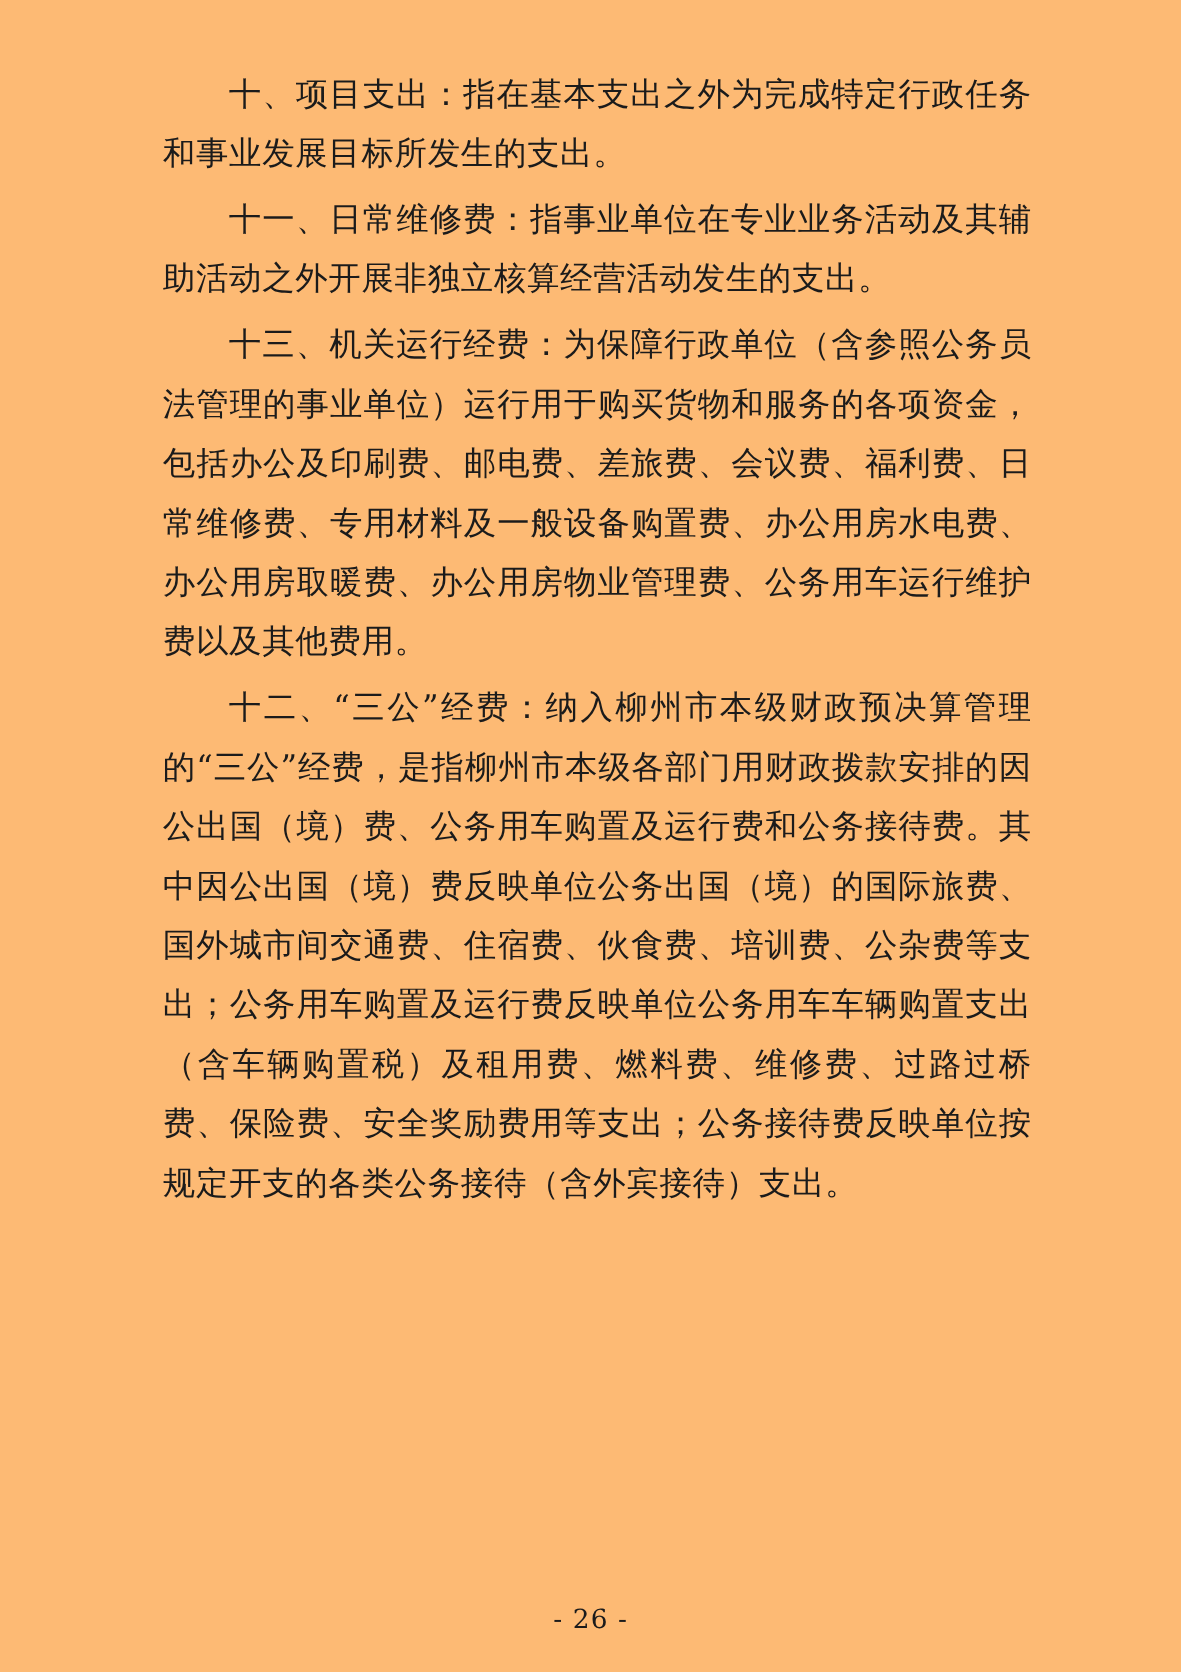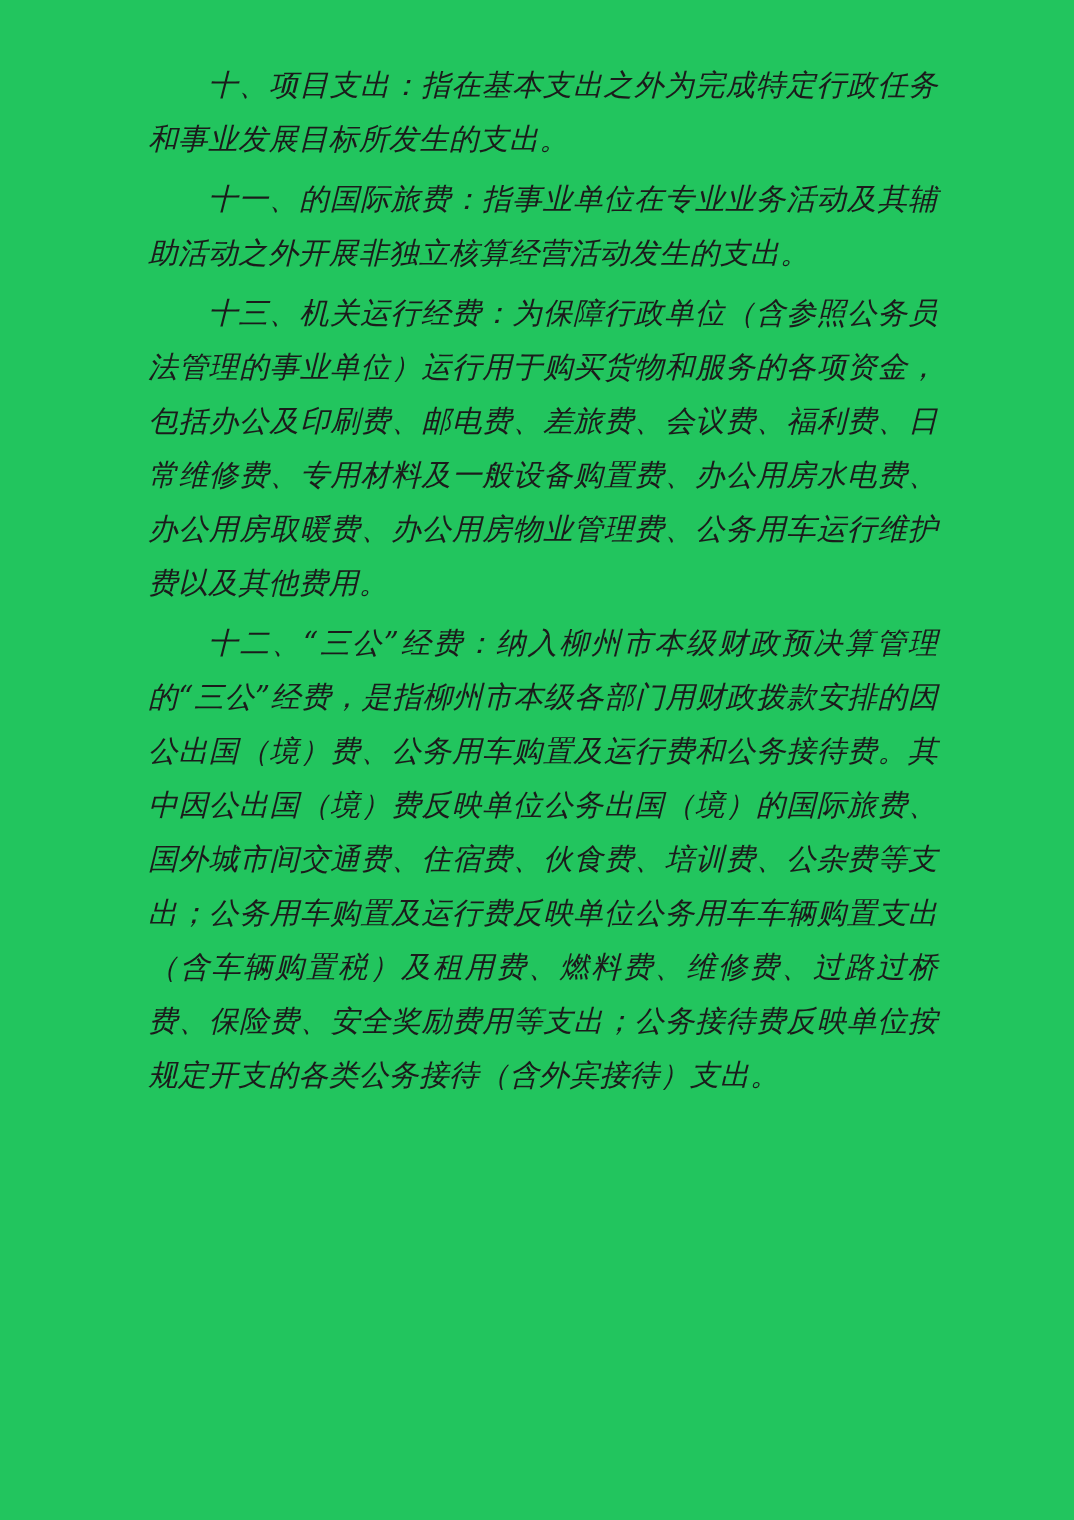--- a/index.html
+++ b/index.html
@@ -8,24 +8,23 @@
     background: #ffffff;
   }
   body {
     font-family: "DejaVu Serif", serif;
     color: #1a1a1a;
   }
   .page {
     position: relative;
     width: 1074px;
     height: 1520px;
-    background: #22c55e;
+    background: #fdba74;
     box-sizing: border-box;
     overflow: hidden;
-    font-style: italic;
   }
   .content {
     position: absolute;
     left: 148px;
     top: 58px;
     width: 790px;
   }
   .para {
     font-size: 29.5px;
     line-height: 54px;
@@ -46,17 +45,18 @@
     letter-spacing: 1px;
     color: #1b1b1b;
   }
 </style>
 </head>
 <body>
 
 <div class="page">
   <div class="content">
     <p class="para">十、项目支出：指在基本支出之外为完成特定行政任务和事业发展目标所发生的支出。</p>
-    <p class="para">十一、的国际旅费：指事业单位在专业业务活动及其辅助活动之外开展非独立核算经营活动发生的支出。</p>
+    <p class="para">十一、日常维修费：指事业单位在专业业务活动及其辅助活动之外开展非独立核算经营活动发生的支出。</p>
     <p class="para">十三、机关运行经费：为保障行政单位（含参照公务员法管理的事业单位）运行用于购买货物和服务的各项资金，包括办公及印刷费、邮电费、差旅费、会议费、福利费、日常维修费、专用材料及一般设备购置费、办公用房水电费、办公用房取暖费、办公用房物业管理费、公务用车运行维护费以及其他费用。</p>
     <p class="para">十二、“三公”经费：纳入柳州市本级财政预决算管理的“三公”经费，是指柳州市本级各部门用财政拨款安排的因公出国（境）费、公务用车购置及运行费和公务接待费。其中因公出国（境）费反映单位公务出国（境）的国际旅费、国外城市间交通费、住宿费、伙食费、培训费、公杂费等支出；公务用车购置及运行费反映单位公务用车车辆购置支出（含车辆购置税）及租用费、燃料费、维修费、过路过桥费、保险费、安全奖励费用等支出；公务接待费反映单位按规定开支的各类公务接待（含外宾接待）支出。</p>
   </div>
+  <div class="footer">- 26 -</div>
 </div>
 
 </body></html>

